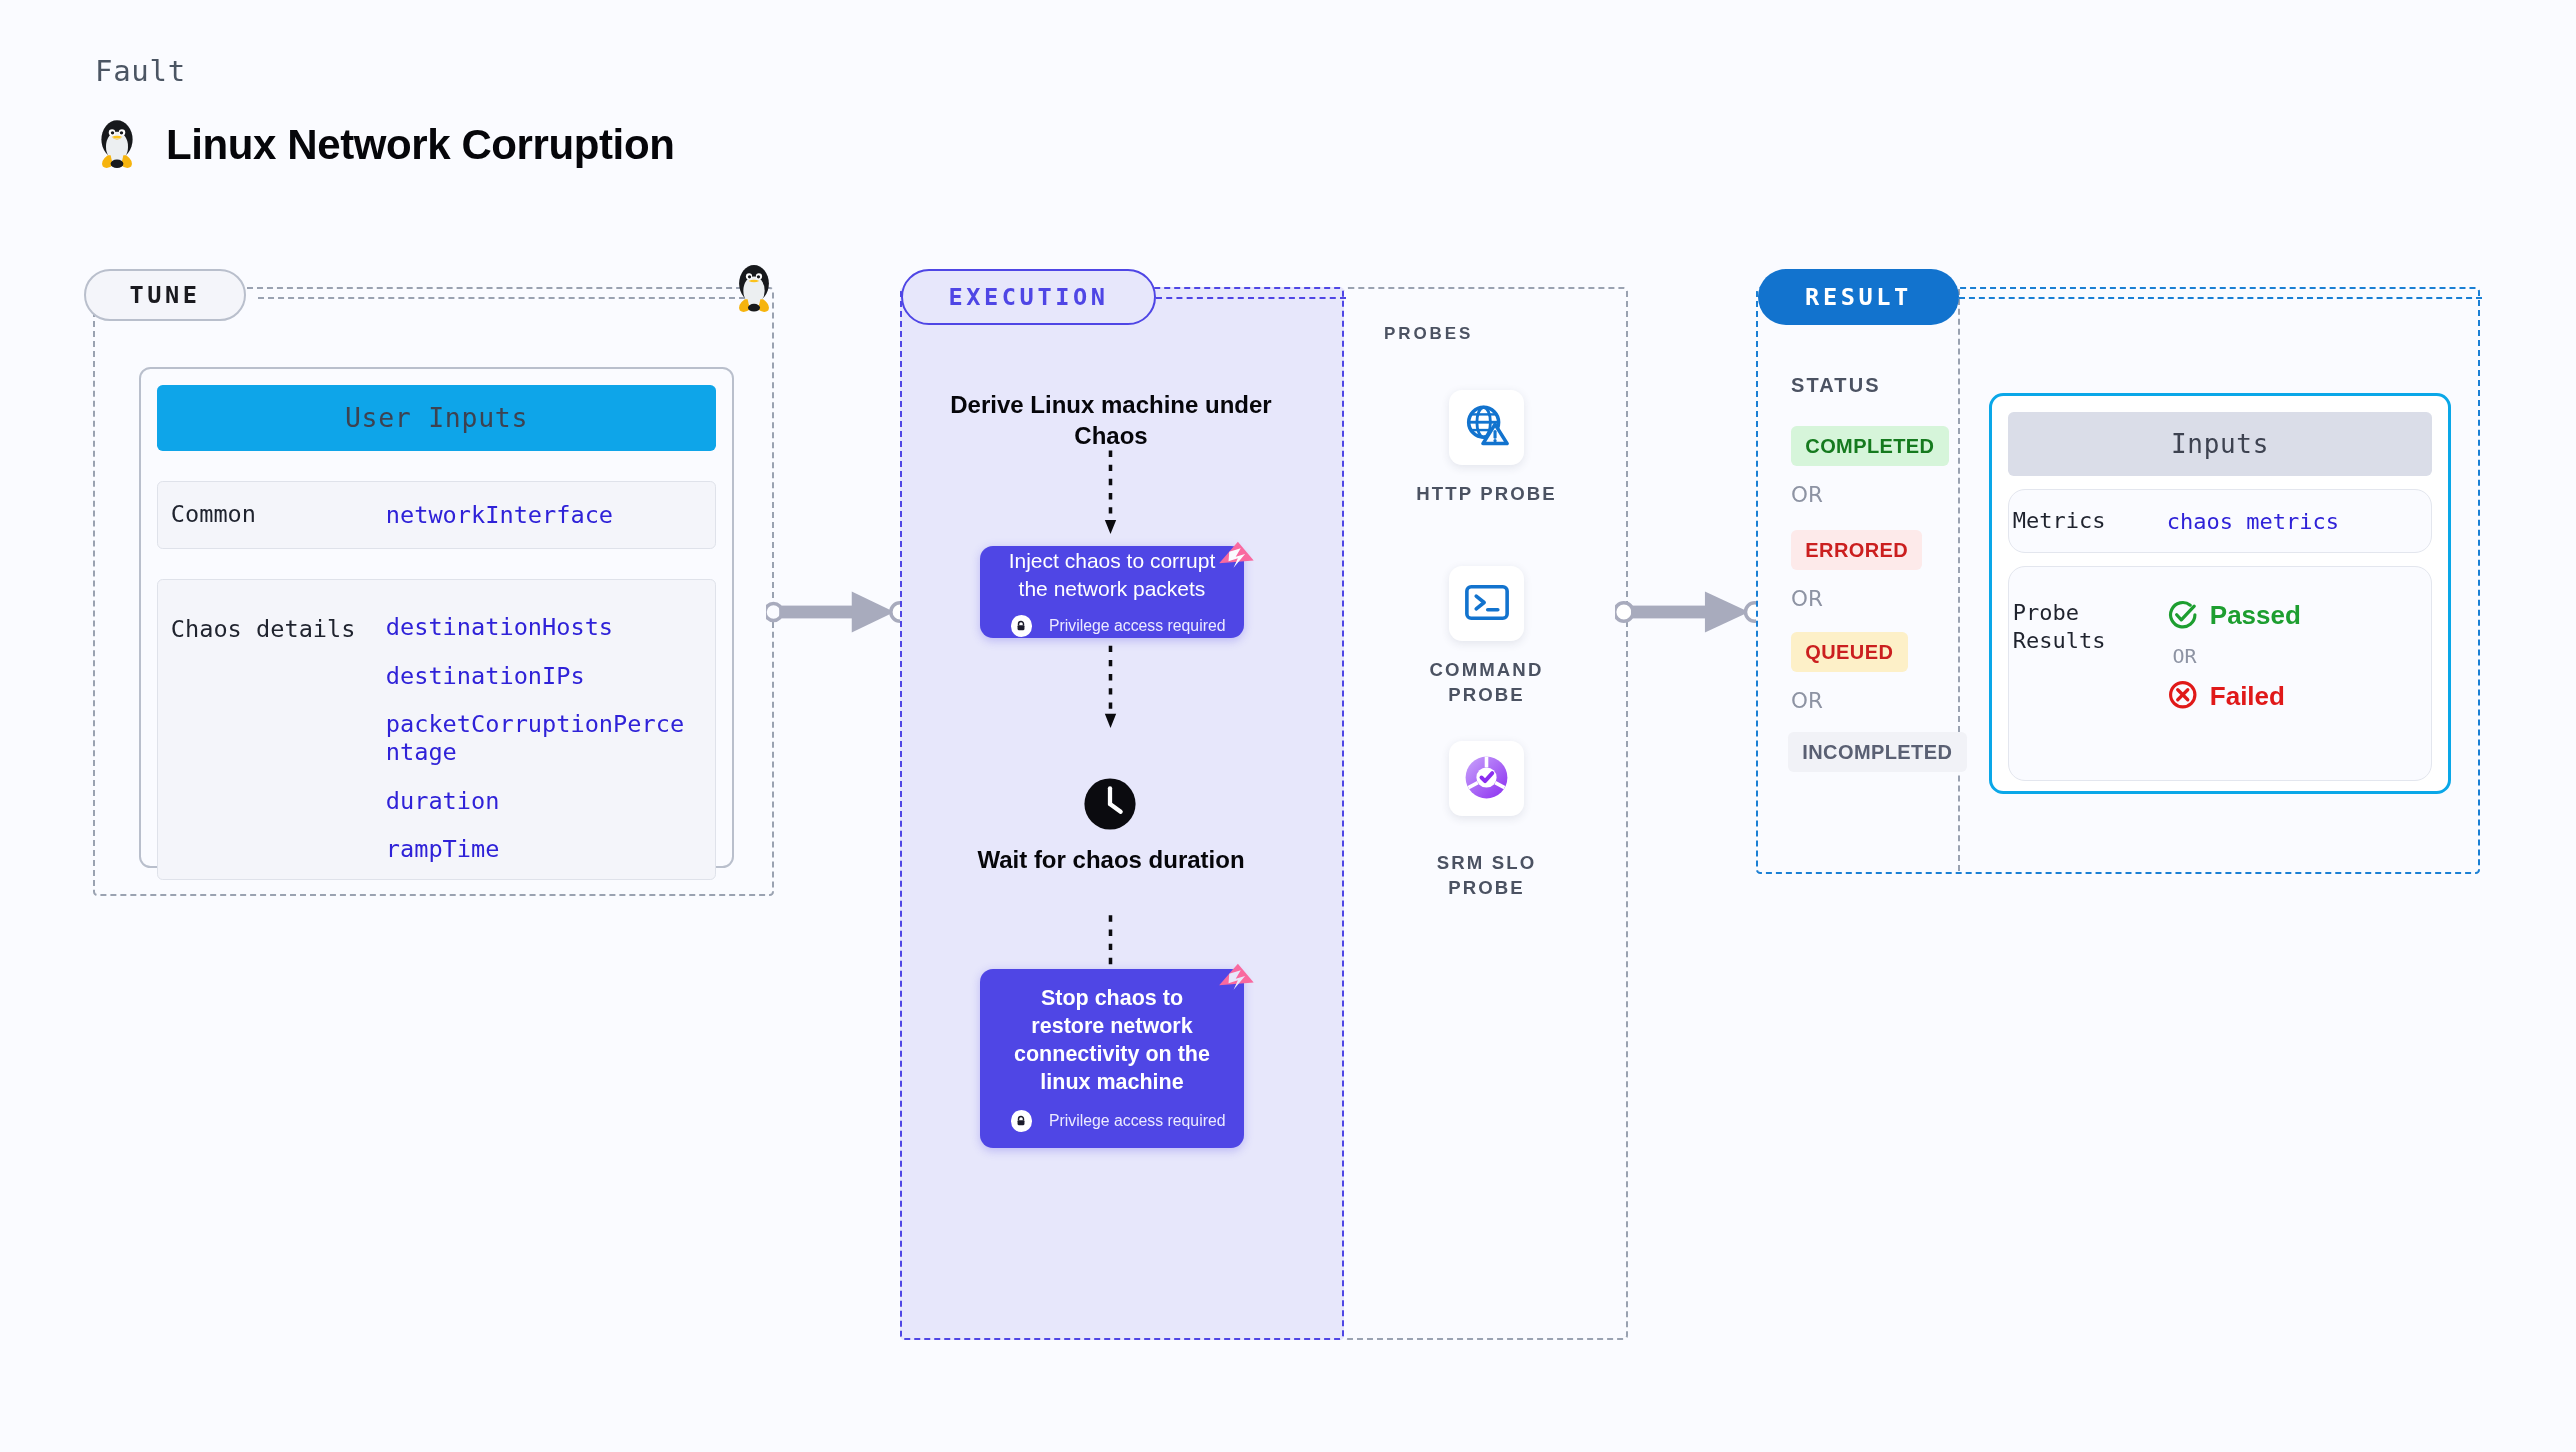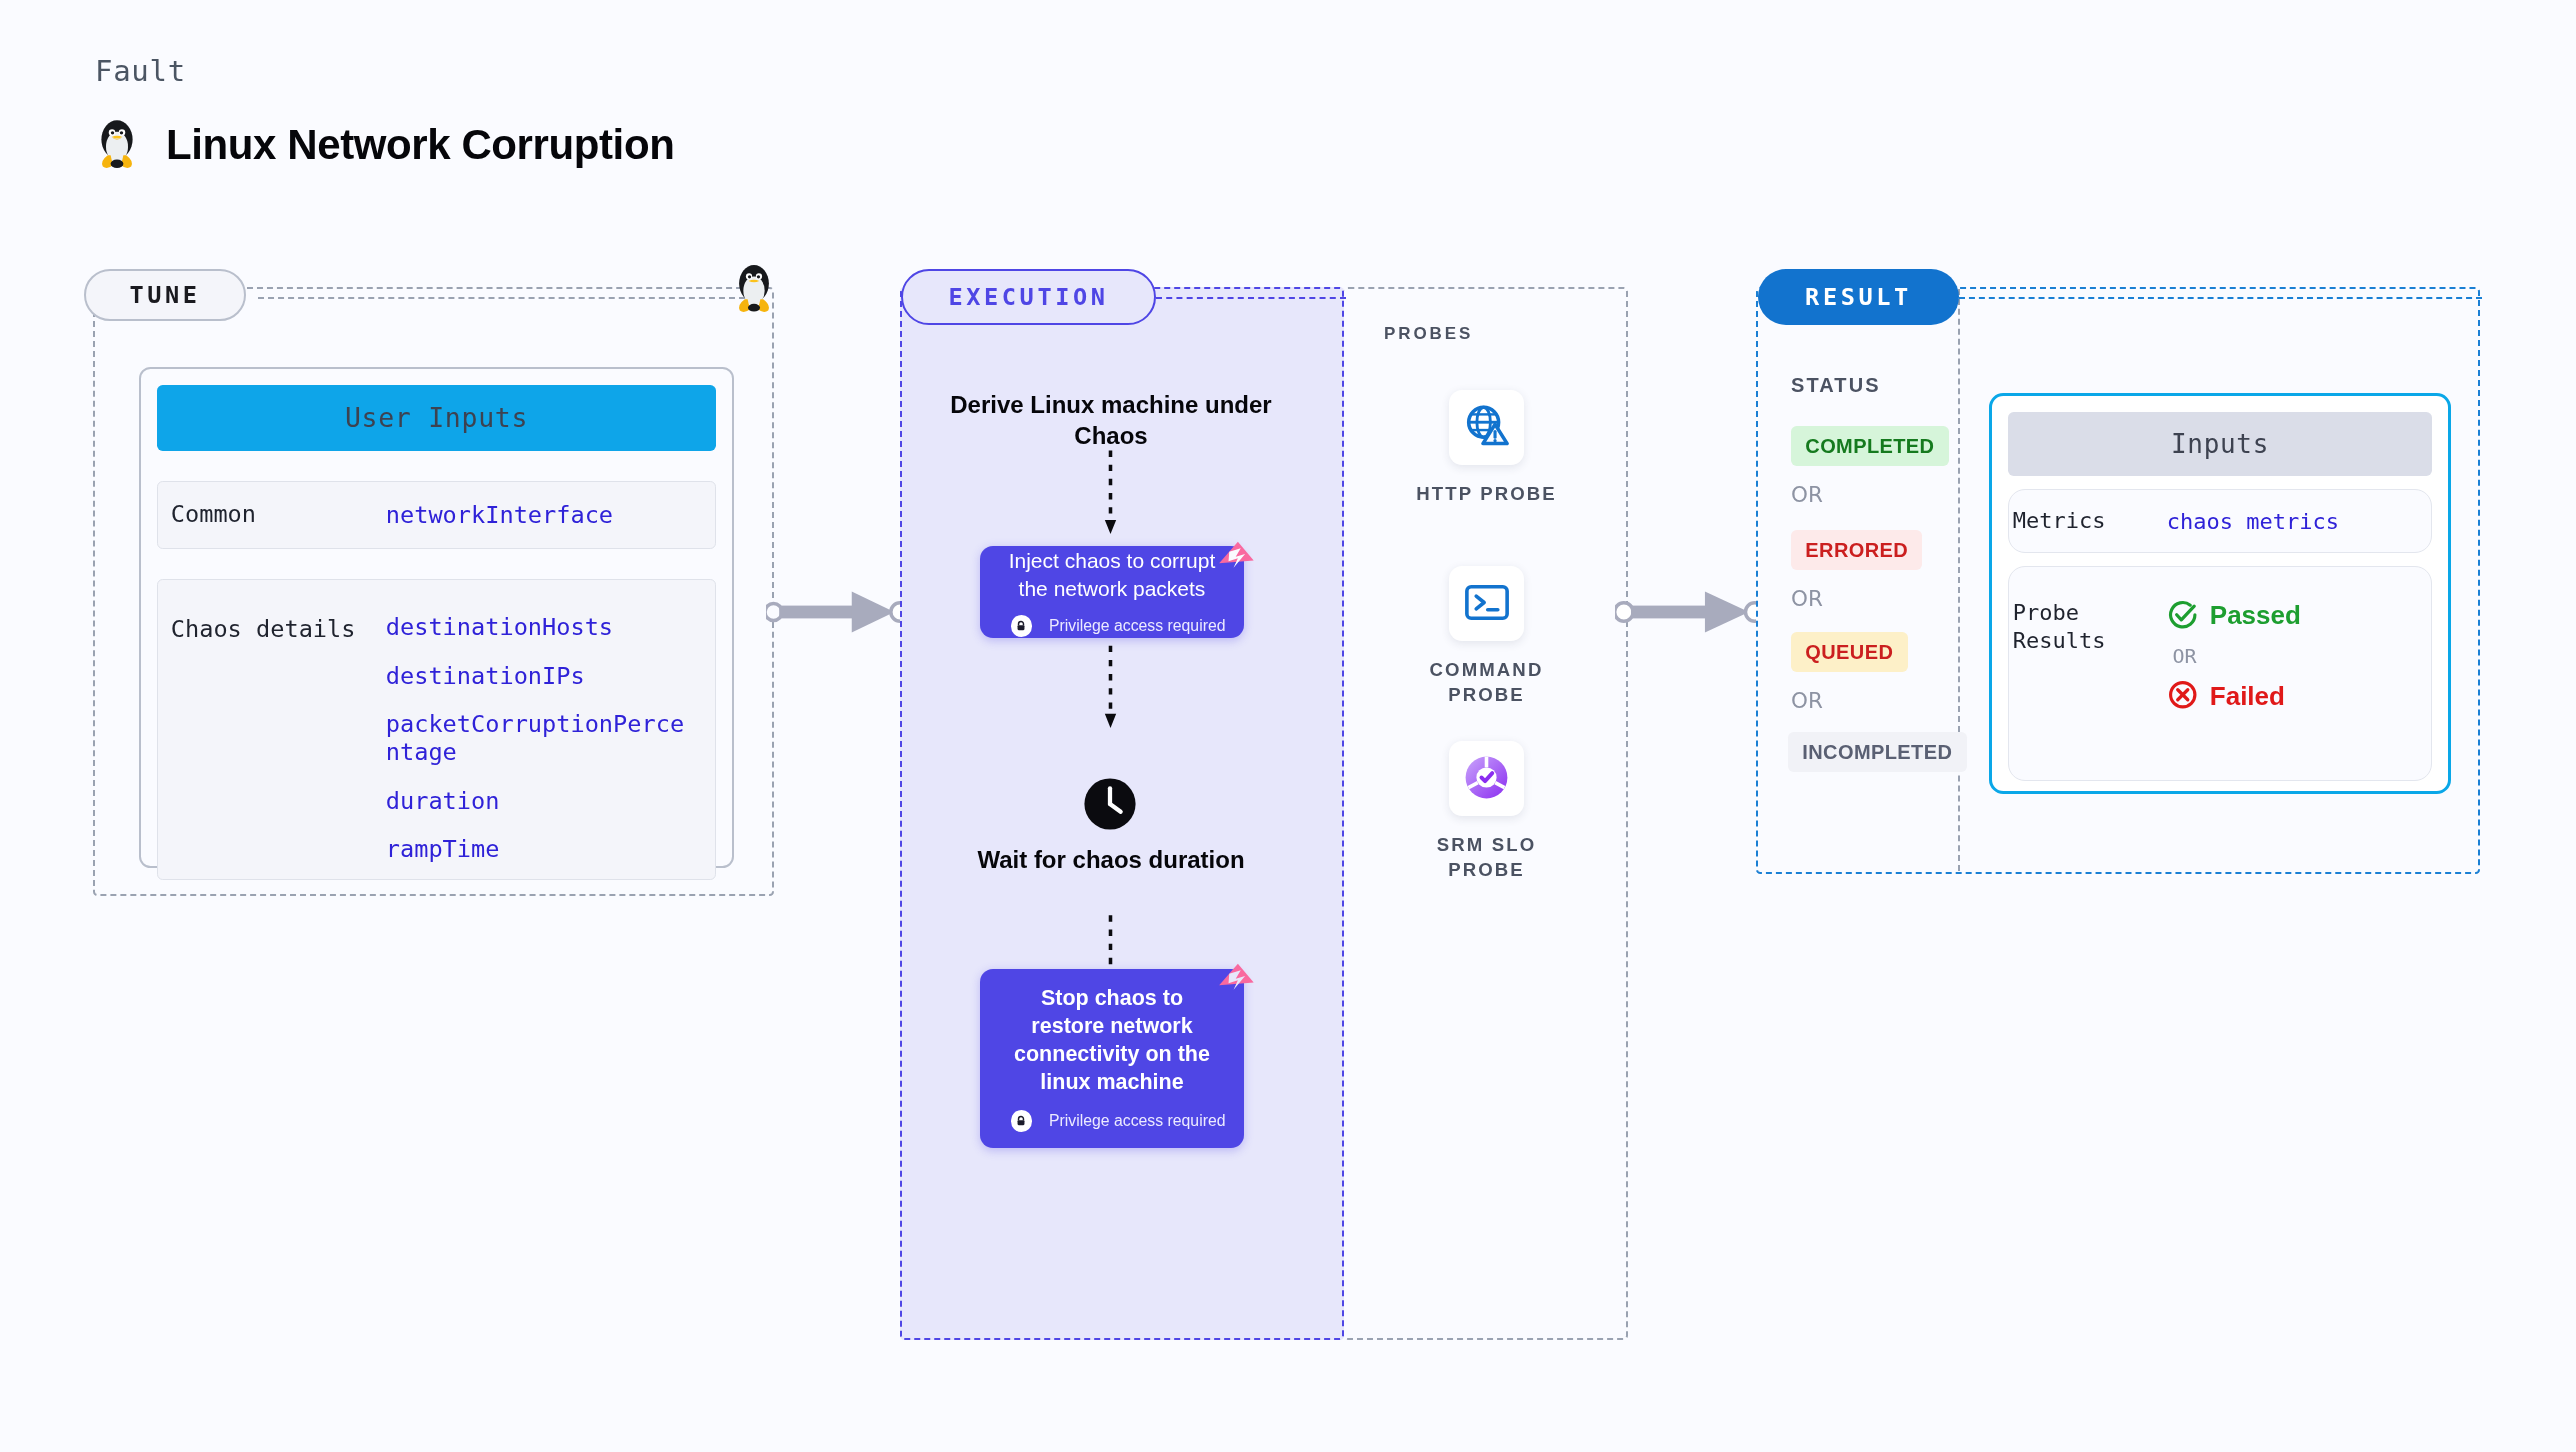--- a/index.html
+++ b/index.html
@@ -378,21 +378,21 @@
         <svg width="46" height="39" viewBox="0 0 64 54">
           <rect x="4" y="5" width="56" height="44" rx="6" fill="none" stroke="#1273ce" stroke-width="5"></rect>
           <polyline points="17,18 28,27 17,36" fill="none" stroke="#1273ce" stroke-width="5" stroke-linecap="round" stroke-linejoin="round"></polyline>
           <line x1="33" y1="37" x2="47" y2="37" stroke="#1273ce" stroke-width="5" stroke-linecap="round"></line>
         </svg>
       </span>
     </div>
     <div class="probe-label">COMMAND PROBE</div>
   </div>
 
-  <div class="probe-item" style="left:1404px; top:741px;">
+  <div class="probe-item" style="left:1404px; top:741px;gap:18px;">
     <div class="probe-tile">
       <span>
         <svg width="49" height="49" viewBox="0 0 68 68">
           <defs>
             <linearGradient id="sloGrad" x1="0" y1="0" x2="1" y2="1">
               <stop offset="0%" stop-color="#c9a4fb"></stop>
               <stop offset="100%" stop-color="#8b2df0"></stop>
             </linearGradient>
           </defs>
           <circle cx="34" cy="34" r="29" fill="url(#sloGrad)"></circle>

